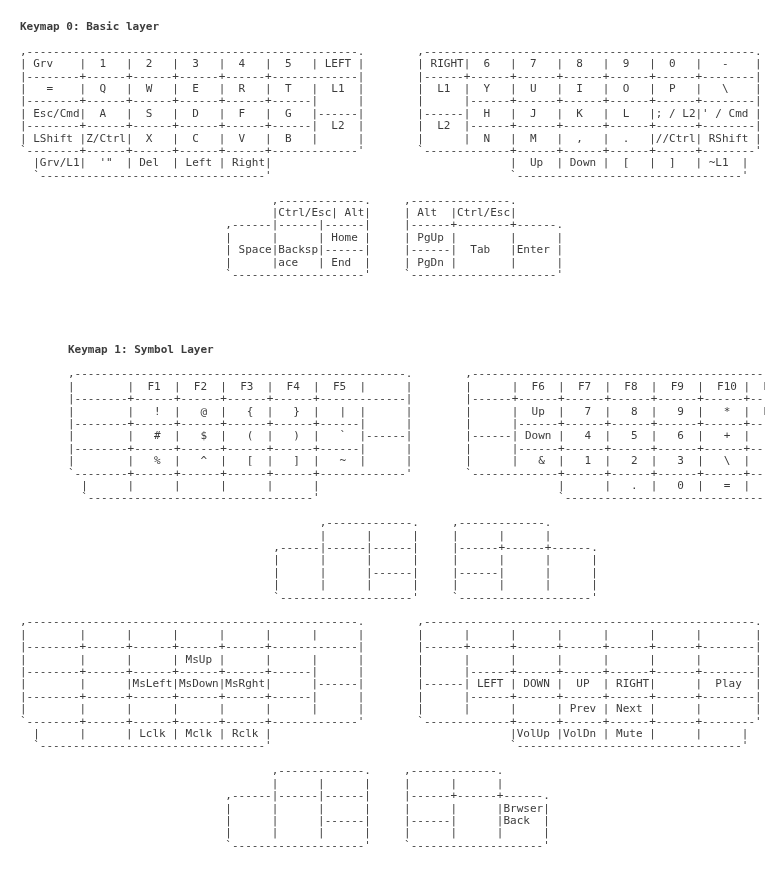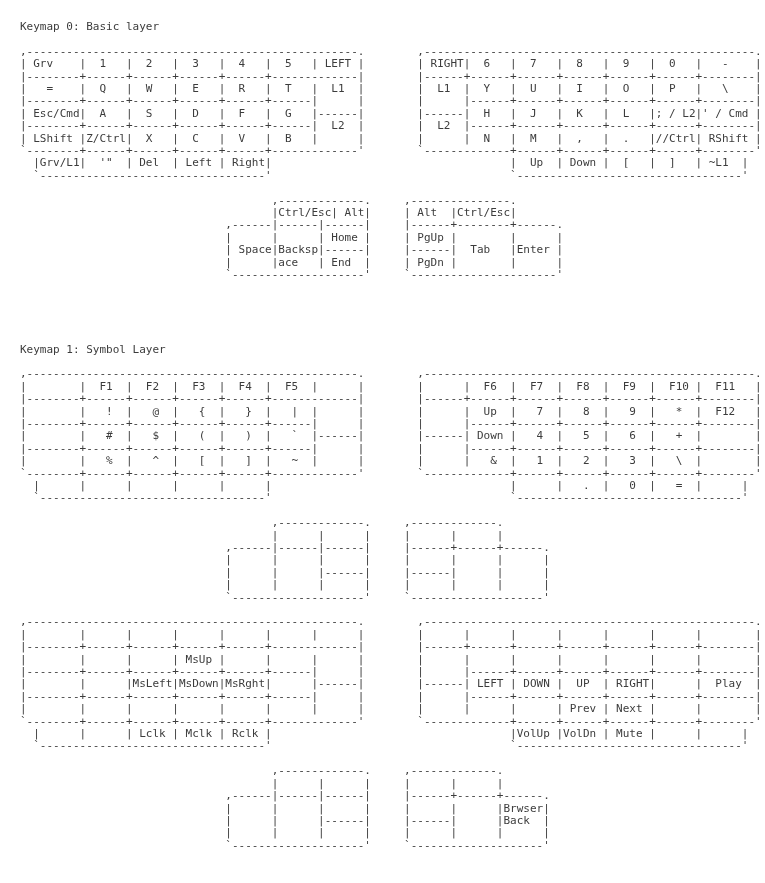--- a/index.html
+++ b/index.html
@@ -18,34 +18,34 @@
     height: 883px;
     padding: 21px 0 0 20px;
     font-family: "DejaVu Sans Mono", "Liberation Mono", monospace;
     font-size: 11px;
     line-height: 12.4px;
     color: #3c3c3c;
   }
   .keymap-title {
     white-space: pre;
     margin: 0 0 12.4px 0;
-    font-weight: normal;
+    font-weight: bold;
   }
   .keymap-art {
     margin: 0;
     padding: 0;
     white-space: pre;
     font-family: inherit;
     font-size: inherit;
     line-height: inherit;
     color: inherit;
   }
   .keymap-block { margin: 0; }
   .keymap-block.gap-large { margin-bottom: 62px; }
-  .keymap-block.gap-small { margin-bottom: 12.4px; }
+  .keymap-block.gap-small { margin-bottom: 12.4px; margin-left: 48px; }
 </style>
 </head>
 <body style="background: rgb(255, 255, 255);">
 
 <div class="doc" style="color: rgb(60, 60, 60);">
 
   <section class="keymap-block gap-large">
     <div class="keymap-title">Keymap 0: Basic layer</div>
     <pre class="keymap-art">,--------------------------------------------------.        ,--------------------------------------------------.
 | Grv    |  1   |  2   |  3   |  4   |  5   | LEFT |        | RIGHT|  6   |  7   |  8   |  9   |  0   |   -    |

